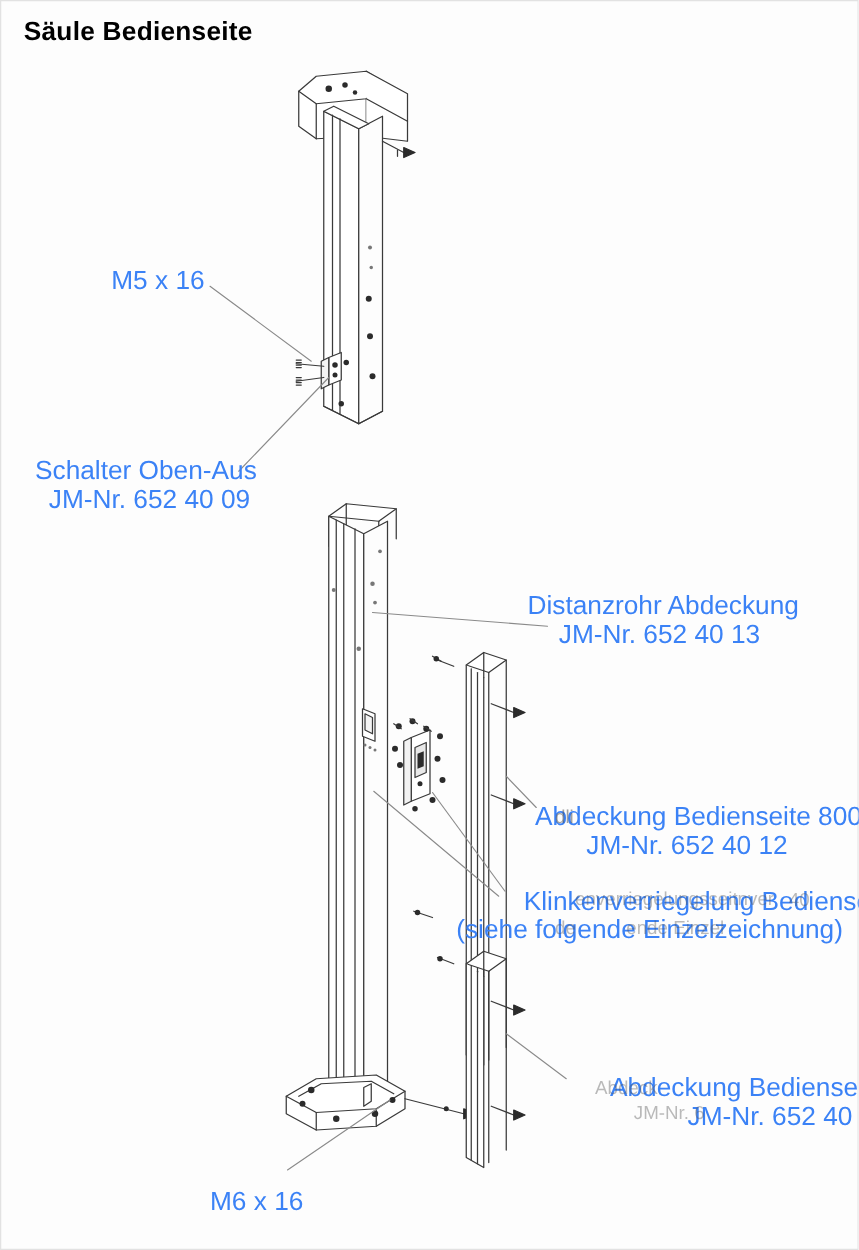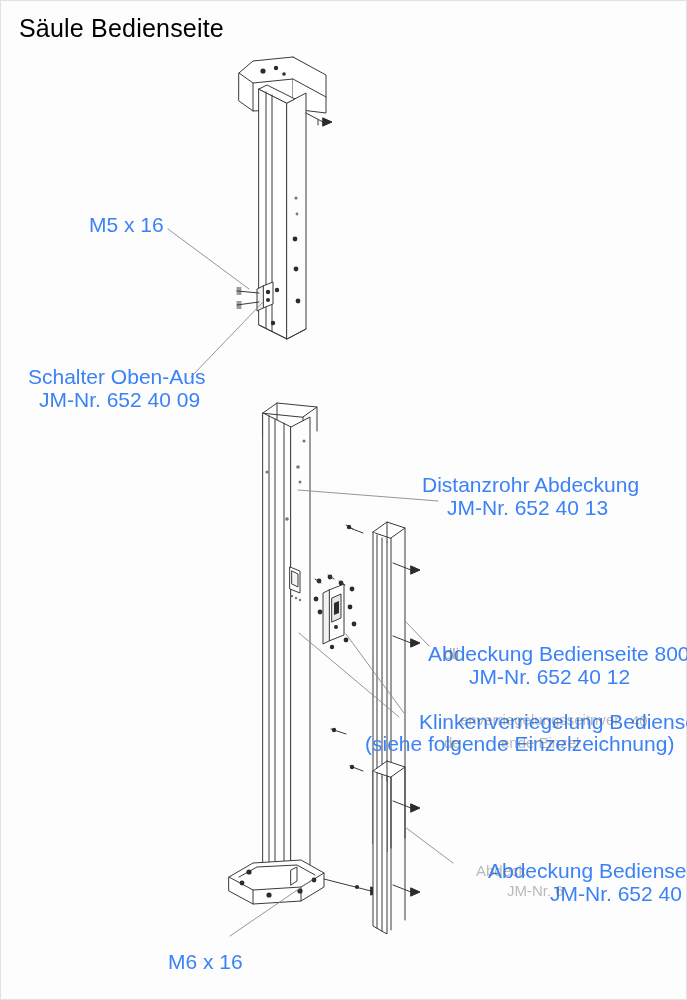--- a/index.html
+++ b/index.html
@@ -1,20 +1,20 @@
 <!DOCTYPE html>
 <html><head>
 <meta charset="utf-8">
 <style>
   html,body{margin:0;padding:0;background:#fff;}
   body{width:687px;height:1000px;position:relative;overflow:hidden;
        font-family:"Liberation Sans","DejaVu Sans",sans-serif;color:#111;}
   #page{position:absolute;inset:0;background:#fdfdfd;
         border:1px solid #e2e2e2;box-sizing:border-box;}
-  #title{position:absolute;left:18px;top:13px;font-size:25px;font-weight:normal;
+  #title{position:absolute;left:18px;top:13px;font-size:21px;font-weight:bold;
          letter-spacing:.2px;color:#000;white-space:nowrap;}
   svg#art{position:absolute;left:0;top:0;width:687px;height:1000px;}
   .lbl{position:absolute;font-size:21px;color:#3b82f6;white-space:nowrap;line-height:20px;}
   .ghost{position:absolute;font-size:15px;white-space:nowrap;color:#555;
          opacity:.55;pointer-events:none;}
   .ghost.b{opacity:.4;}
 </style>
 </head>
 <body>
 

